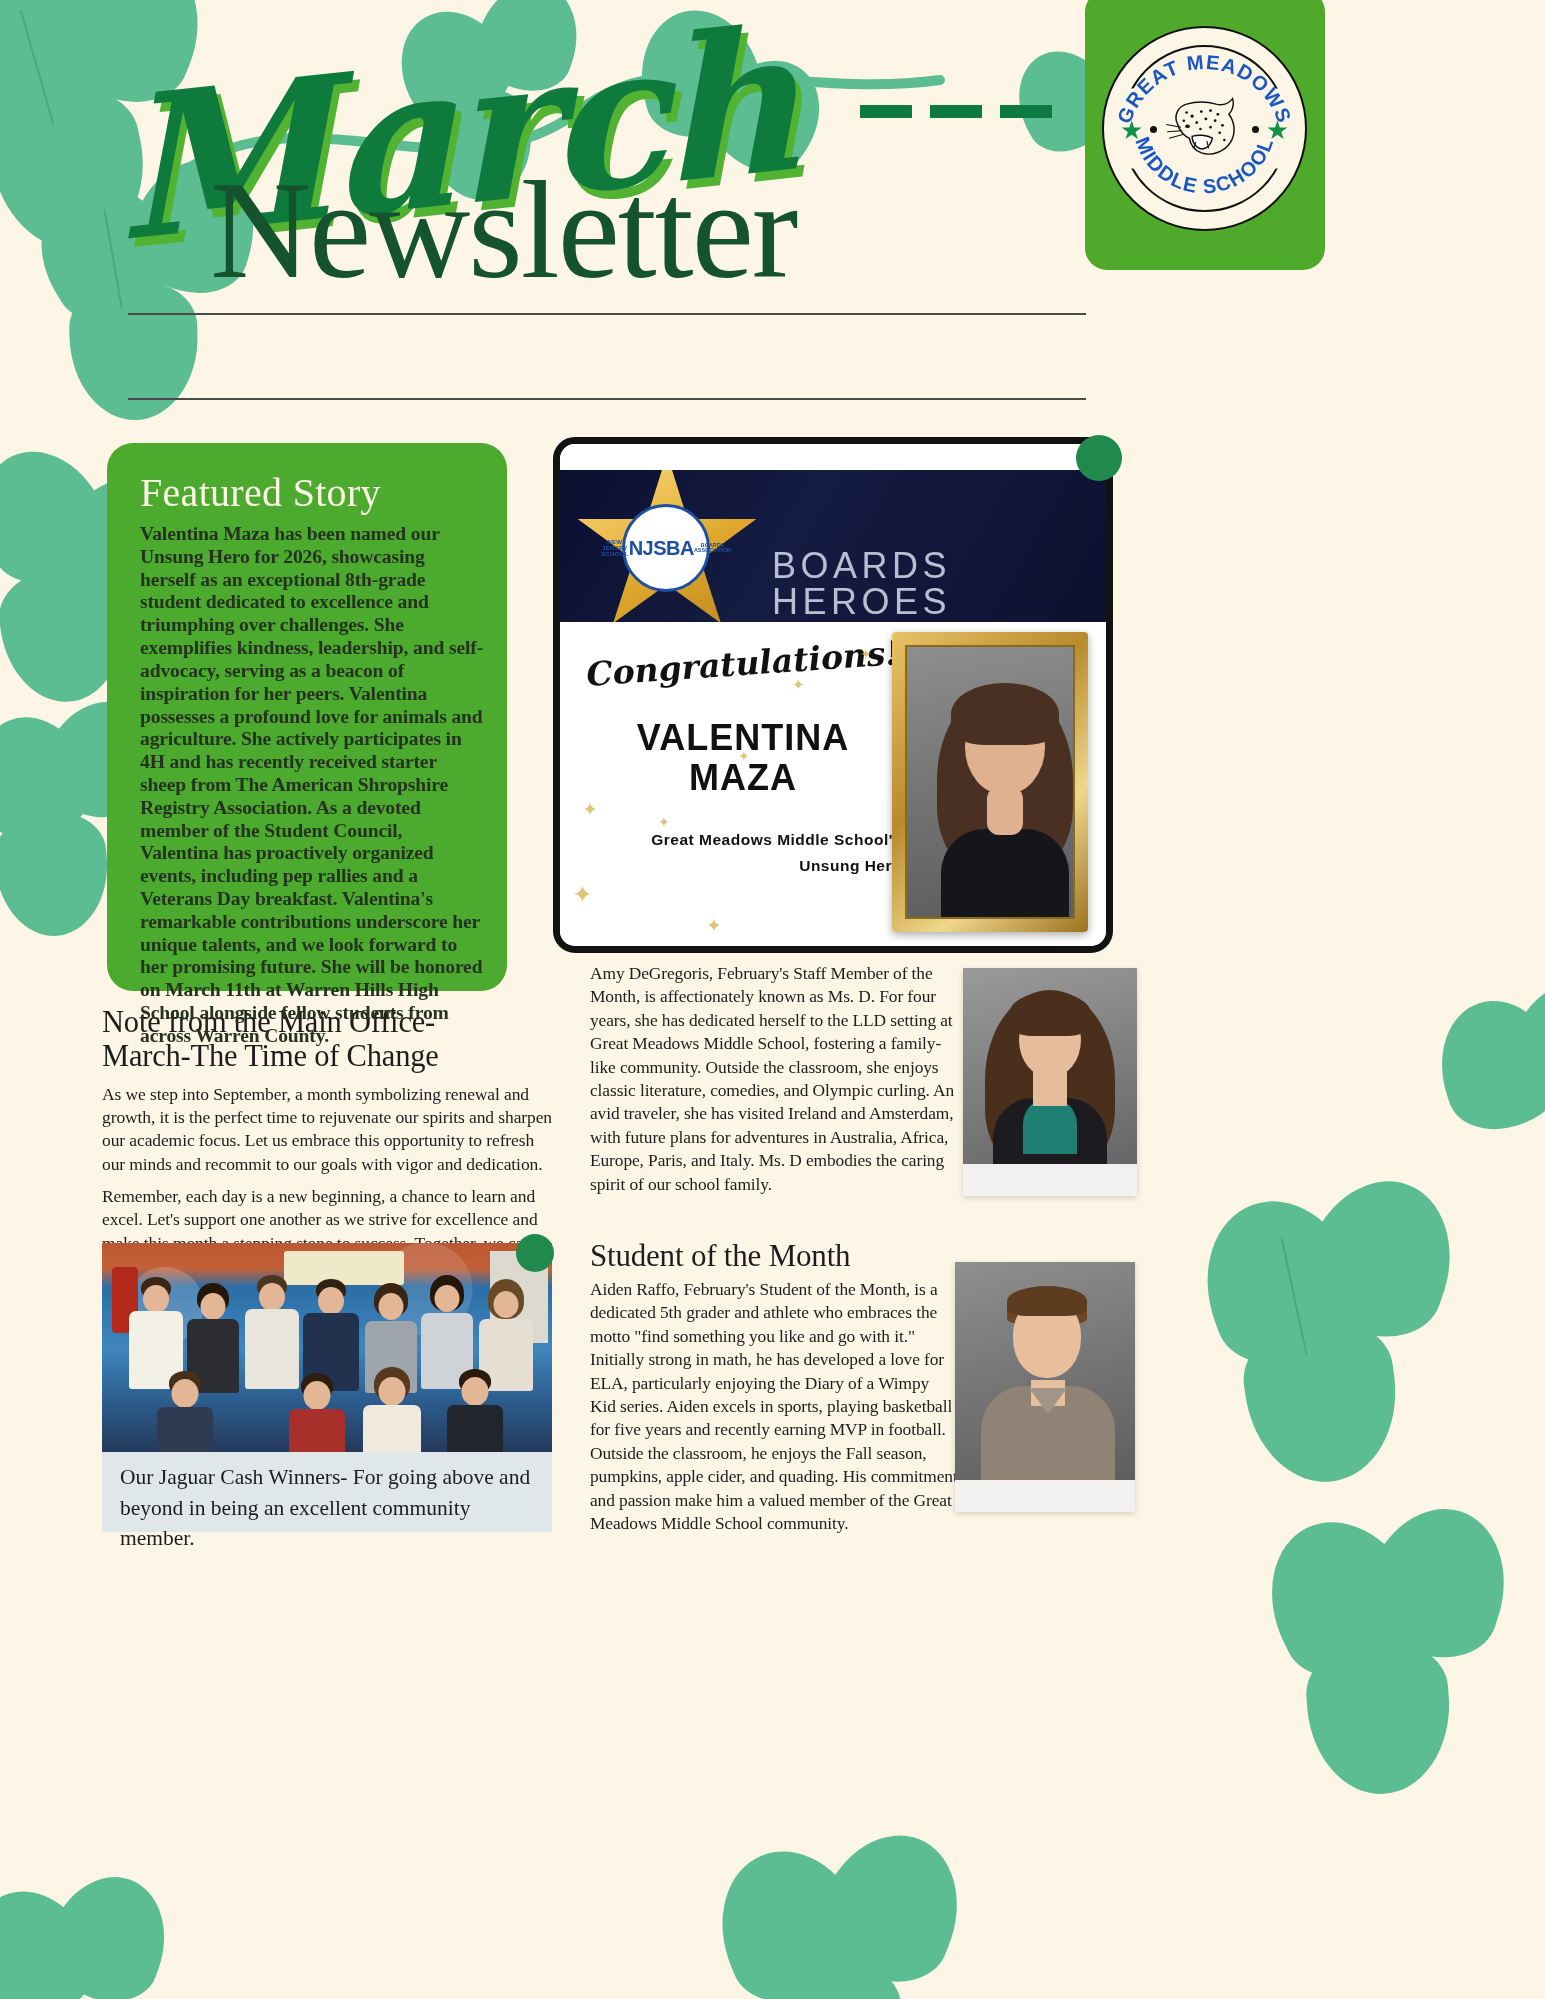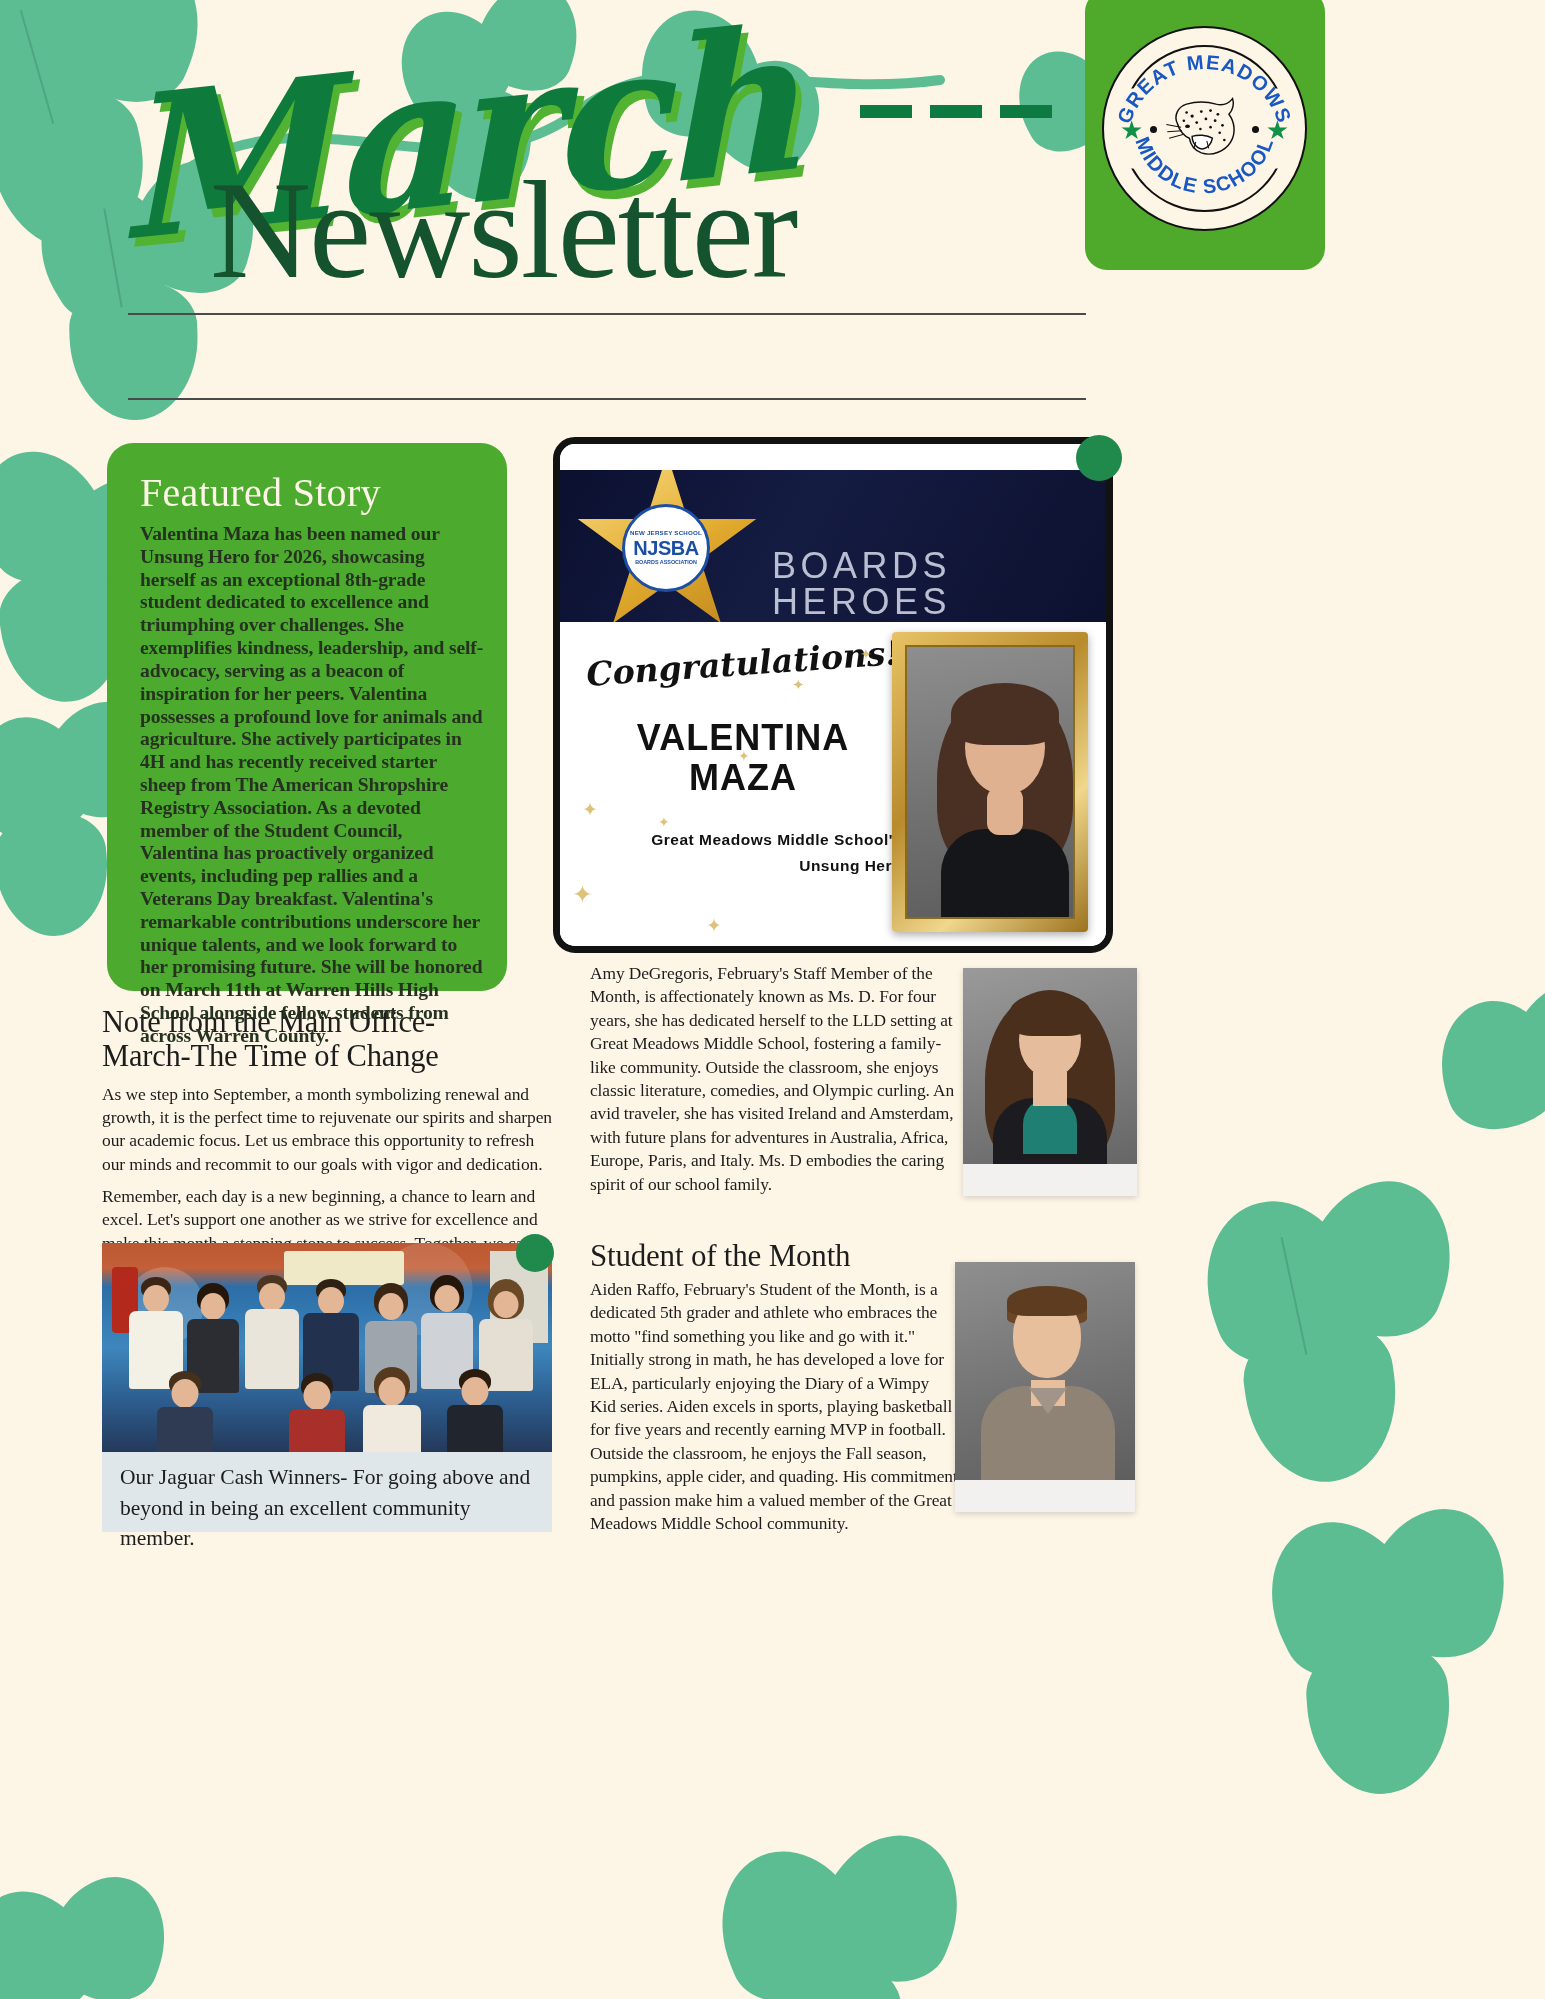--- a/index.html
+++ b/index.html
@@ -111,21 +111,21 @@
   }
   .hero-banner .bigstar {
     position: absolute; left: 14px; top: -16px; width: 186px; height: 186px;
     background: linear-gradient(150deg,#fde18a,#e0a92d 55%,#b8801b);
     clip-path: polygon(50% 0%,61% 35%,98% 35%,68% 57%,79% 91%,50% 70%,21% 91%,32% 57%,2% 35%,39% 35%);
     filter: drop-shadow(0 0 16px rgba(255,210,120,.55));
   }
   .hero-banner .njsba {
     position: absolute; left: 62px; top: 34px; width: 88px; height: 88px;
     background: #fff; border: 3px solid #1c4fa3; border-radius: 50%;
-    display: flex; flex-direction: column; align-items: center; justify-content: center;
+    display: flex; flex-direction: row; align-items: center; justify-content: center;
     font-family: "Liberation Sans", sans-serif; text-align: center; line-height: 1;
   }
   .hero-banner .njsba .t1 { font-size: 6.2px; color: #1c4fa3; font-weight: 700; letter-spacing: .2px; }
   .hero-banner .njsba .t2 { font-size: 20px; color: #1c4fa3; font-weight: 800; letter-spacing: -.5px; margin: 2px 0; }
   .hero-banner .njsba .t3 { font-size: 5.4px; color: #1c4fa3; font-weight: 700; }
   .hero-banner .wc {
     position: absolute; left: 210px; top: 26px;
     font-family: "Liberation Sans", sans-serif; font-weight: 800;
     font-size: 42px; color: #fff; letter-spacing: 1.2px; line-height: 1;
   }

